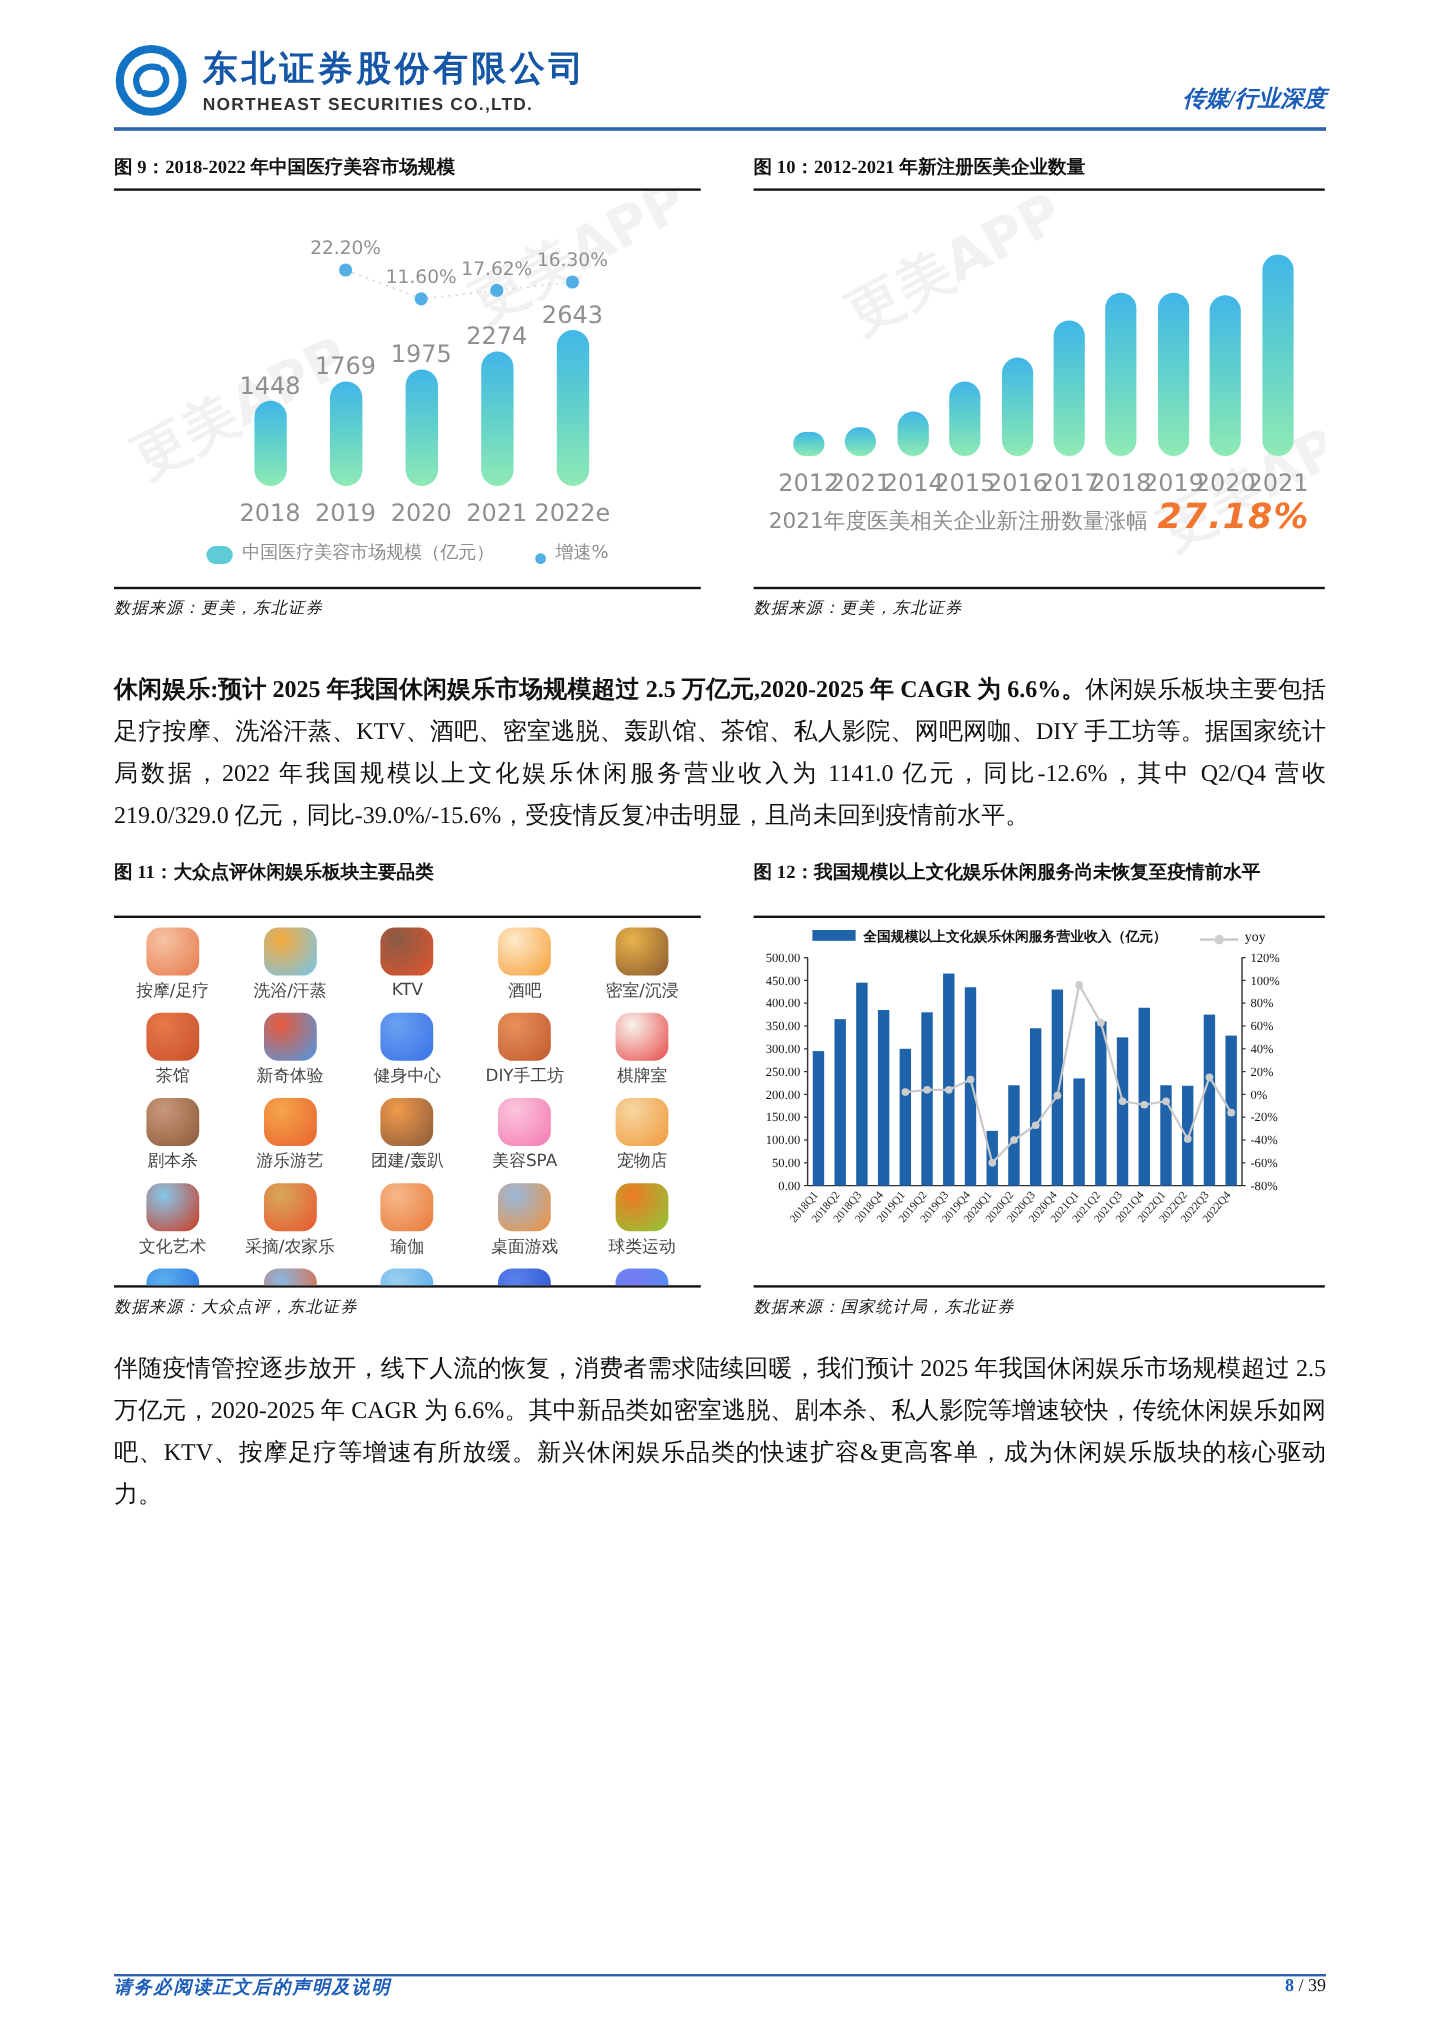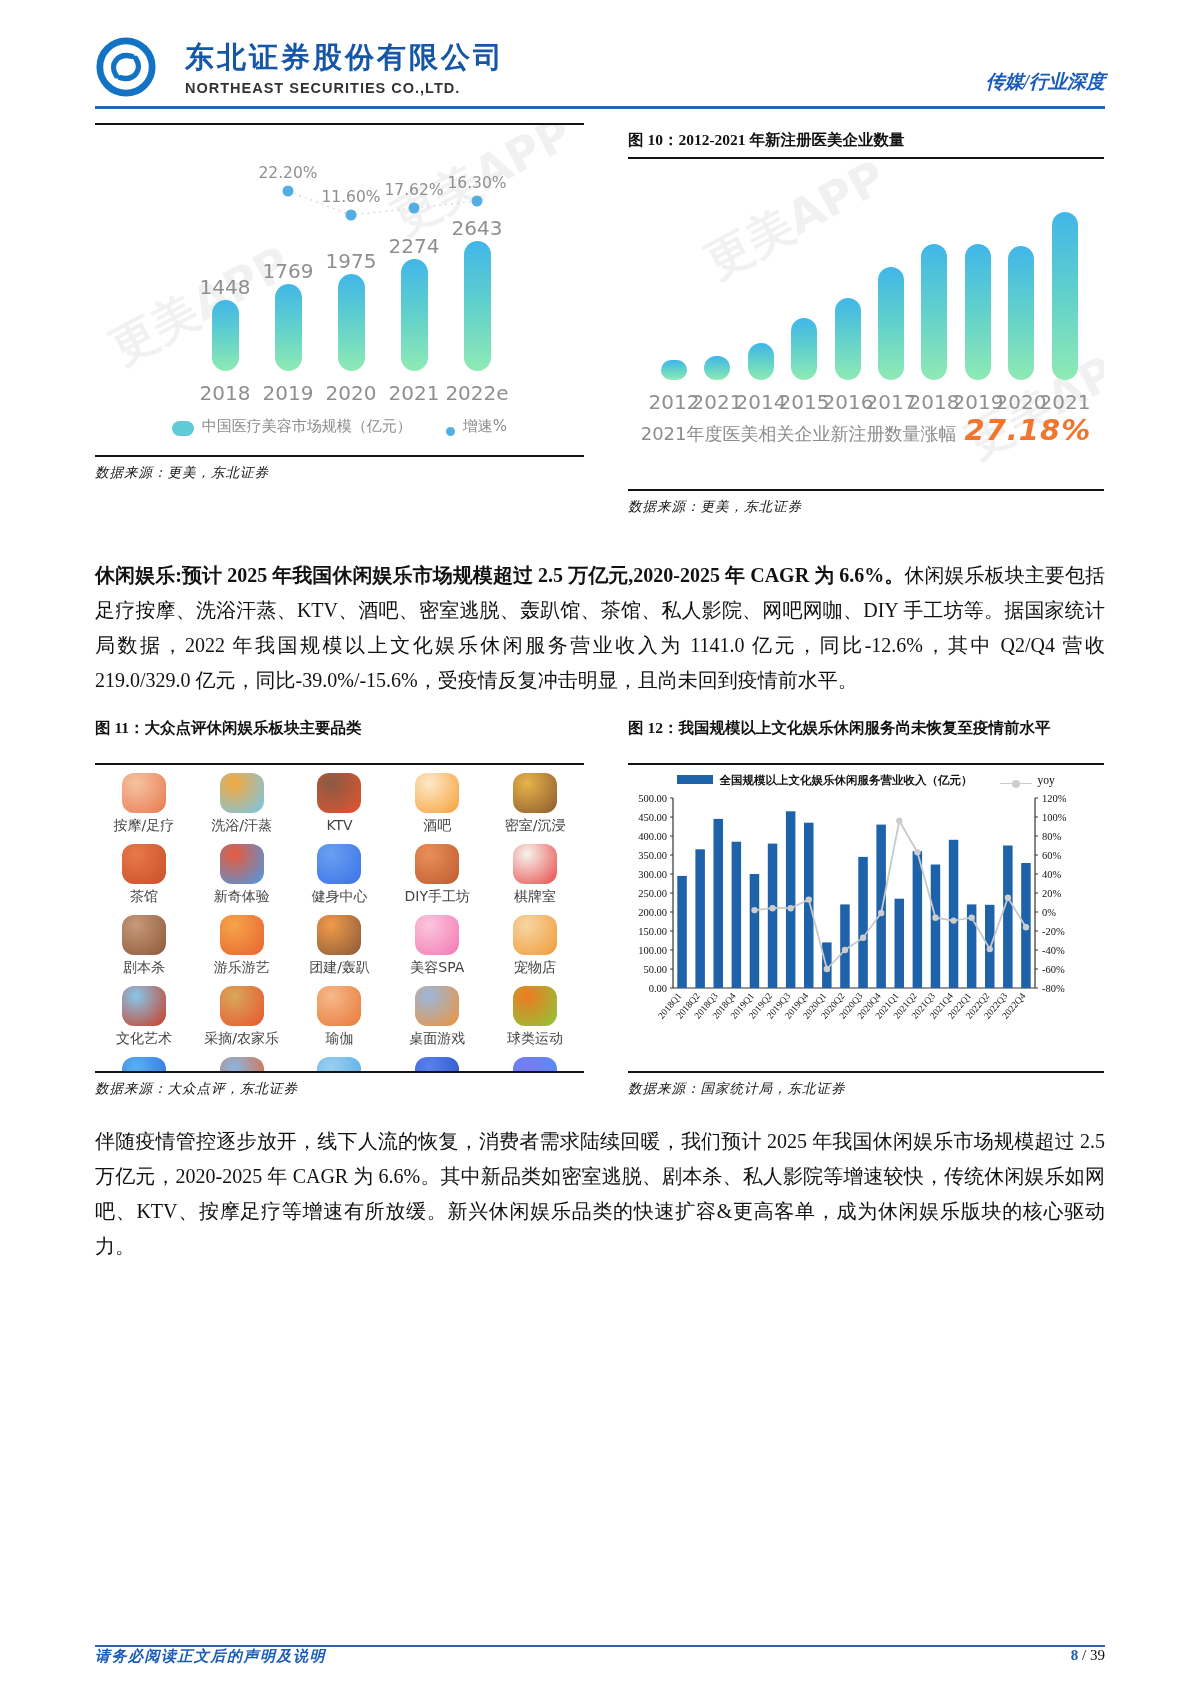--- a/index.html
+++ b/index.html
@@ -2,21 +2,21 @@
 <html><head>
 <meta charset="utf-8">
 <style>
   *{margin:0;padding:0;box-sizing:border-box}
   html,body{background:#fff}
   .page{width:1200px;height:1698px;background:#fff;position:relative;padding:36px 95px 0;
         font-family:"Liberation Serif",serif;color:#111;overflow:hidden}
   
   .hdr{display:flex;justify-content:space-between;align-items:flex-end;
        border-bottom:3px solid #2e62ae;padding-bottom:8px}
-  .hdr-left{display:flex;align-items:center;gap:28px}
+  .hdr-left{display:flex;align-items:center;gap:12px}
   .logo{width:62px;height:62px}
   .cn{font-size:29px;font-weight:bold;color:#1557a6;letter-spacing:3px;font-family:"Liberation Sans",sans-serif}
   .en{font-size:14.5px;font-weight:bold;color:#333;letter-spacing:1px;font-family:"Liberation Sans",sans-serif;margin-top:2px}
   .hdr-tag{font-size:19px;font-weight:bold;font-style:italic;color:#1a5cb8;padding-bottom:3px}
   
   .figrow{display:flex;gap:44px;margin-top:14px}
   .col-l{width:489px}.col-r{width:476px}
   .figtitle{font-size:15.5px;font-weight:bold;line-height:1.5;padding:5px 0 6px}
   .row2 .figtitle{min-height:52px}
   .figrule{border-top:2.5px solid #141414}
@@ -74,20 +74,21 @@
       <div class="hdr-names">
         <div class="cn">东北证券股份有限公司</div>
         <div class="en">NORTHEAST SECURITIES CO.,LTD.</div>
       </div>
     </div>
     <div class="hdr-tag">传媒/行业深度</div>
   </header>
 
   <section class="figrow">
     <div class="col-l">
+      <div class="figtitle">图 9：2018-2022 年中国医疗美容市场规模</div>
       <div class="figrule"></div>
       <div class="figbody b1" id="f9plot">
         <div class="wm" style="left:8px;top:150px">更美APP</div>
         <div class="wm" style="left:290px;top:20px">更美APP</div>
         <div class="f9legend">
           <span class="li">
               <span class="pill"></span>
               <span>中国医疗美容市场规模（亿元）</span>
             </span>
           <span class="li">

